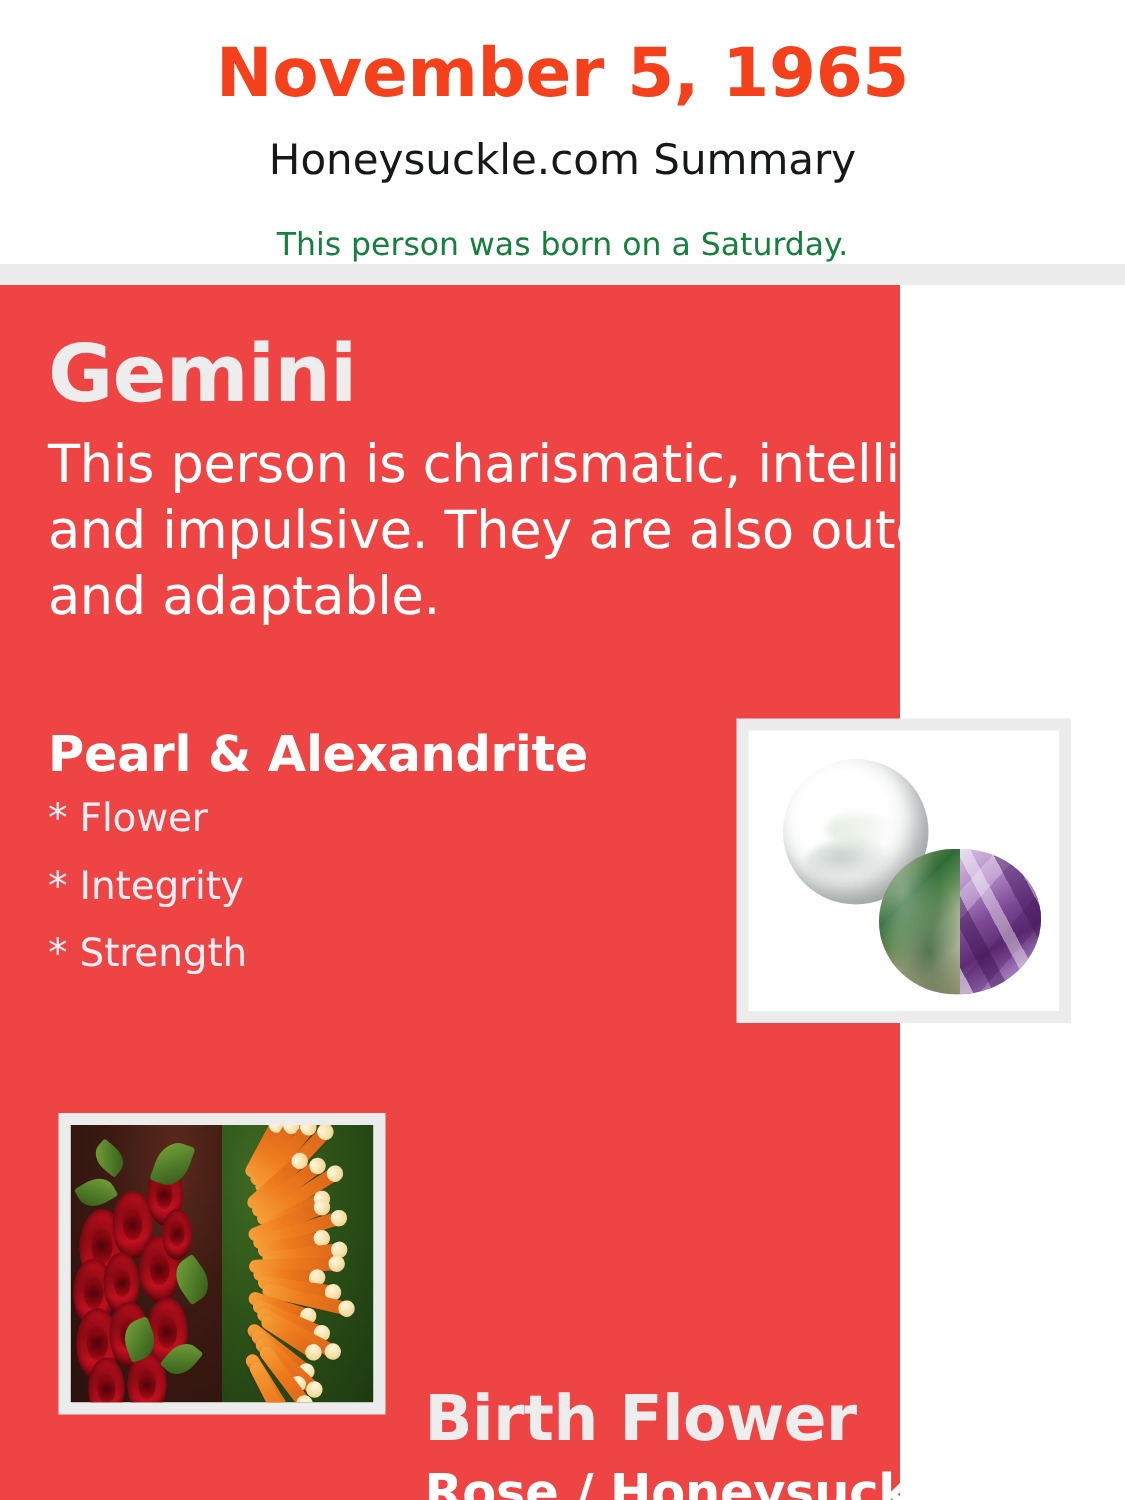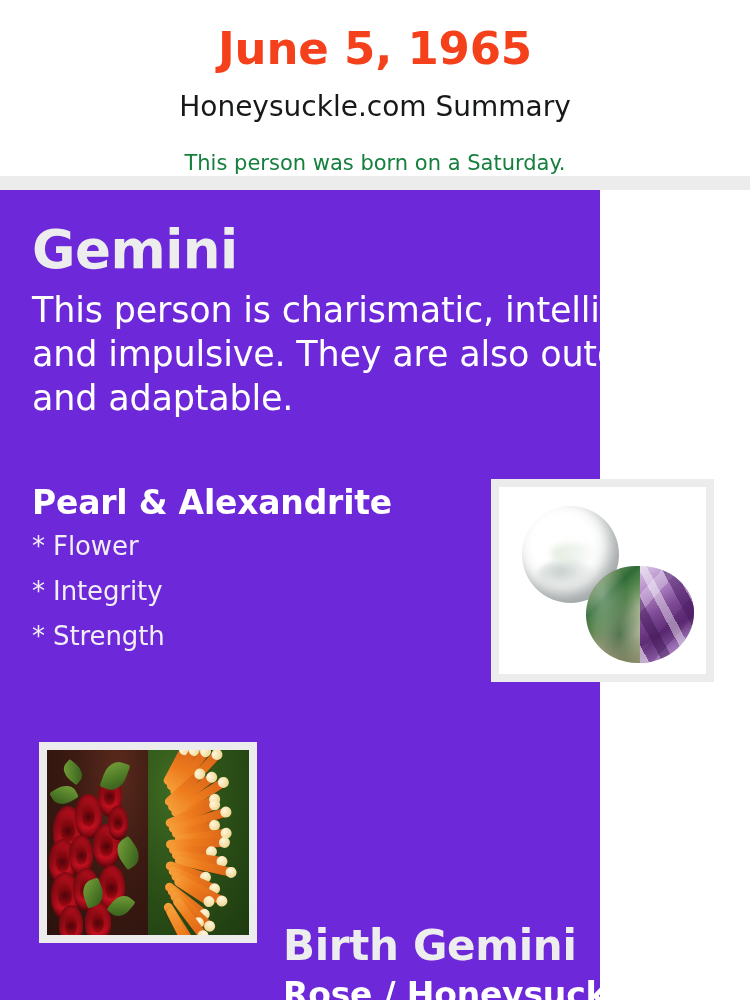--- a/index.html
+++ b/index.html
@@ -65,21 +65,21 @@
     height: 14px;
     background: #ececed;
   }
 
   
   .body-panel {
     position: absolute;
     left: 0; top: 190px;
     width: 600px;
     height: 810px;
-    background: #6d28d9;
+    background: #ef4444;
   }
 
   
   .zodiac {
     position: absolute;
     left: 32px;
     top: 33px;
     width: 680px;
   }
   .zodiac-title {
@@ -311,21 +311,21 @@
     top: 735px;
     width: 450px;
   }
 </style>
 </head>
 <body>
 
 <div class="card">
 
   <div class="header">
-    <div class="header-date">June 5, 1965</div>
+    <div class="header-date">November 5, 1965</div>
     <div class="header-site">Honeysuckle.com Summary</div>
     <div class="header-weekday">This person was born on a Saturday.</div>
   </div>
 
   <div class="divider"></div>
 
   <div class="body-panel">
 
     <div class="zodiac">
       <div class="zodiac-title">Gemini</div>
@@ -335,21 +335,21 @@
     <div class="birthstone">
       <div class="section-sub">Pearl &amp; Alexandrite</div>
       <ul class="traits">
         <li>* Flower</li>
         <li>* Integrity</li>
         <li>* Strength</li>
       </ul>
     </div>
 
     <div class="flower-text">
-      <div class="section-title">Birth Gemini</div>
+      <div class="section-title">Birth Flower</div>
       <div class="section-sub">Rose / Honeysuckle</div>
 
     </div>
   </div>
 
   <div class="photo-frame" id="birthstone-photo">
     <div class="photo-inner">
       <div class="pearl"></div>
       <div class="gem">
         <div class="gem-left"></div>

